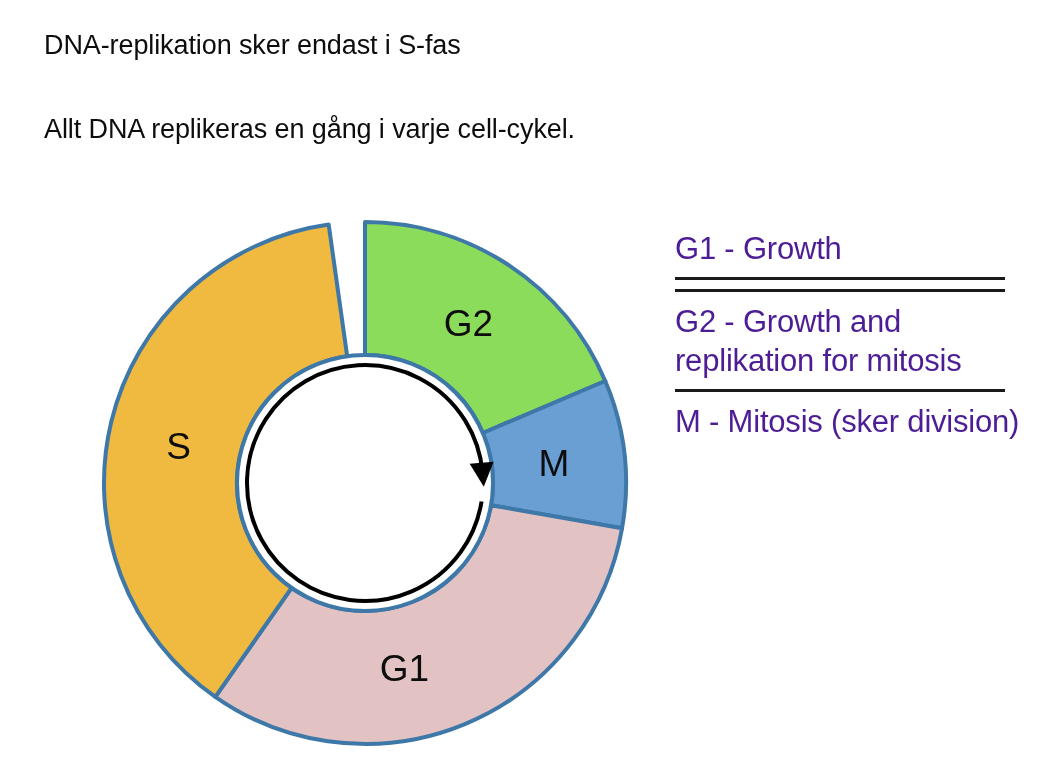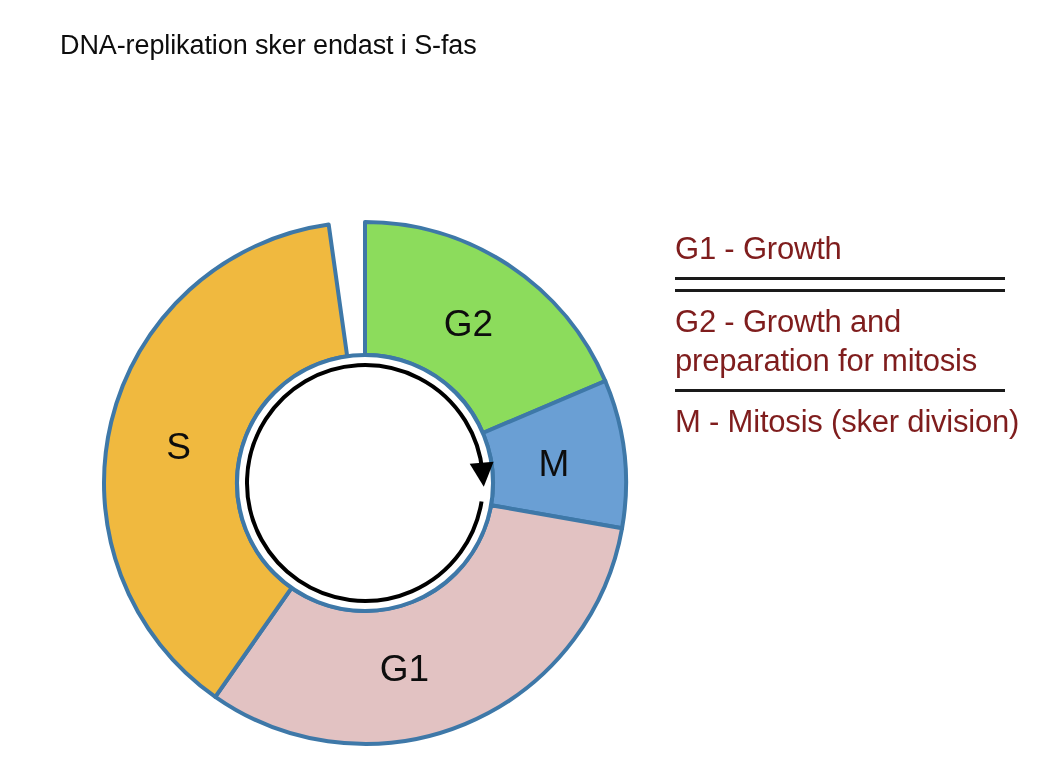--- a/index.html
+++ b/index.html
@@ -17,21 +17,20 @@
     color: #0d0d0d;
     -webkit-font-smoothing: antialiased;
   }
 
   
   .slide-text {
     position: absolute;
     left: 44px;
     top: 30px;
     width: 860px;
-    margin-left: 16px;
   }
   .slide-line {
     font-size: 27px;
     line-height: 1.18;
     letter-spacing: -0.1px;
     color: #0d0d0d;
     white-space: nowrap;
   }
   .slide-line.line-1 { margin-bottom: 52px; }
 
@@ -63,36 +62,37 @@
     left: 675px;
     top: 228px;
     width: 348px;
   }
   .legend-row {
     padding: 2px 0 9px 0;
   }
   .legend-text {
     font-size: 31px;
     line-height: 1.24;
-    color: #7f1d1d;
+    color: #4c1d95;
     letter-spacing: -0.2px;
   }
   .legend-rule {
     height: 0;
     border: 0;
     border-top: 3px solid #1a1a1a;
     margin: 0 0 9px 0;
     width: 330px;
   }
 </style>
 </head>
 <body>
 
 <div class="slide-text">
   <div class="slide-line line-1">DNA-replikation sker endast i S-fas</div>
+  <div class="slide-line line-2">Allt DNA replikeras en gång i varje cell-cykel.</div>
 </div>
 
 <div class="diagram">
   <svg id="donut-svg" viewBox="0 0 538 538" xmlns="http://www.w3.org/2000/svg">
     <g id="donut-segments">
         <path d="M 269 6 A 261 261 0 0 1 509.25176675108696 165.01917546429956 L 386.8246212419124 216.98641555337298 A 128 128 0 0 0 269 139 Z" fill="#8CDC5C" stroke="#3E78A8" stroke-width="4" stroke-linejoin="round"></path>
         <path d="M 509.25176675108696 165.01917546429956 A 261 261 0 0 1 526.0348235361863 312.3221743710688 L 395.05539238556264 289.2269667413671 A 128 128 0 0 0 386.8246212419124 216.98641555337298 Z" fill="#6A9FD4" stroke="#3E78A8" stroke-width="4" stroke-linejoin="round"></path>
         <path d="M 526.0348235361863 312.3221743710688 A 261 261 0 0 1 119.29655011237705 480.7986835594269 L 195.58221614706613 371.85146166899096 A 128 128 0 0 0 395.05539238556264 289.2269667413671 Z" fill="#E2C2C2" stroke="#3E78A8" stroke-width="4" stroke-linejoin="round"></path>
         <path d="M 119.29655011237705 480.7986835594269 A 261 261 0 0 1 232.67582064942306 8.540034058450146 L 251.18584307711168 140.245687201079 A 128 128 0 0 0 195.58221614706613 371.85146166899096 Z" fill="#F0B93F" stroke="#3E78A8" stroke-width="4" stroke-linejoin="round"></path>
       </g>
@@ -112,19 +112,19 @@
   </svg>
 </div>
 
 <div class="legend">
   <div class="legend-row">
     <div class="legend-text">G1 - Growth</div>
   </div>
   <hr class="legend-rule">
   <hr class="legend-rule">
   <div class="legend-row">
-    <div class="legend-text">G2 - Growth and preparation for mitosis</div>
+    <div class="legend-text">G2 - Growth and replikation for mitosis</div>
   </div>
   <hr class="legend-rule">
   <div class="legend-row">
     <div class="legend-text">M - Mitosis (sker division)</div>
   </div>
 </div>
 
 </body></html>

